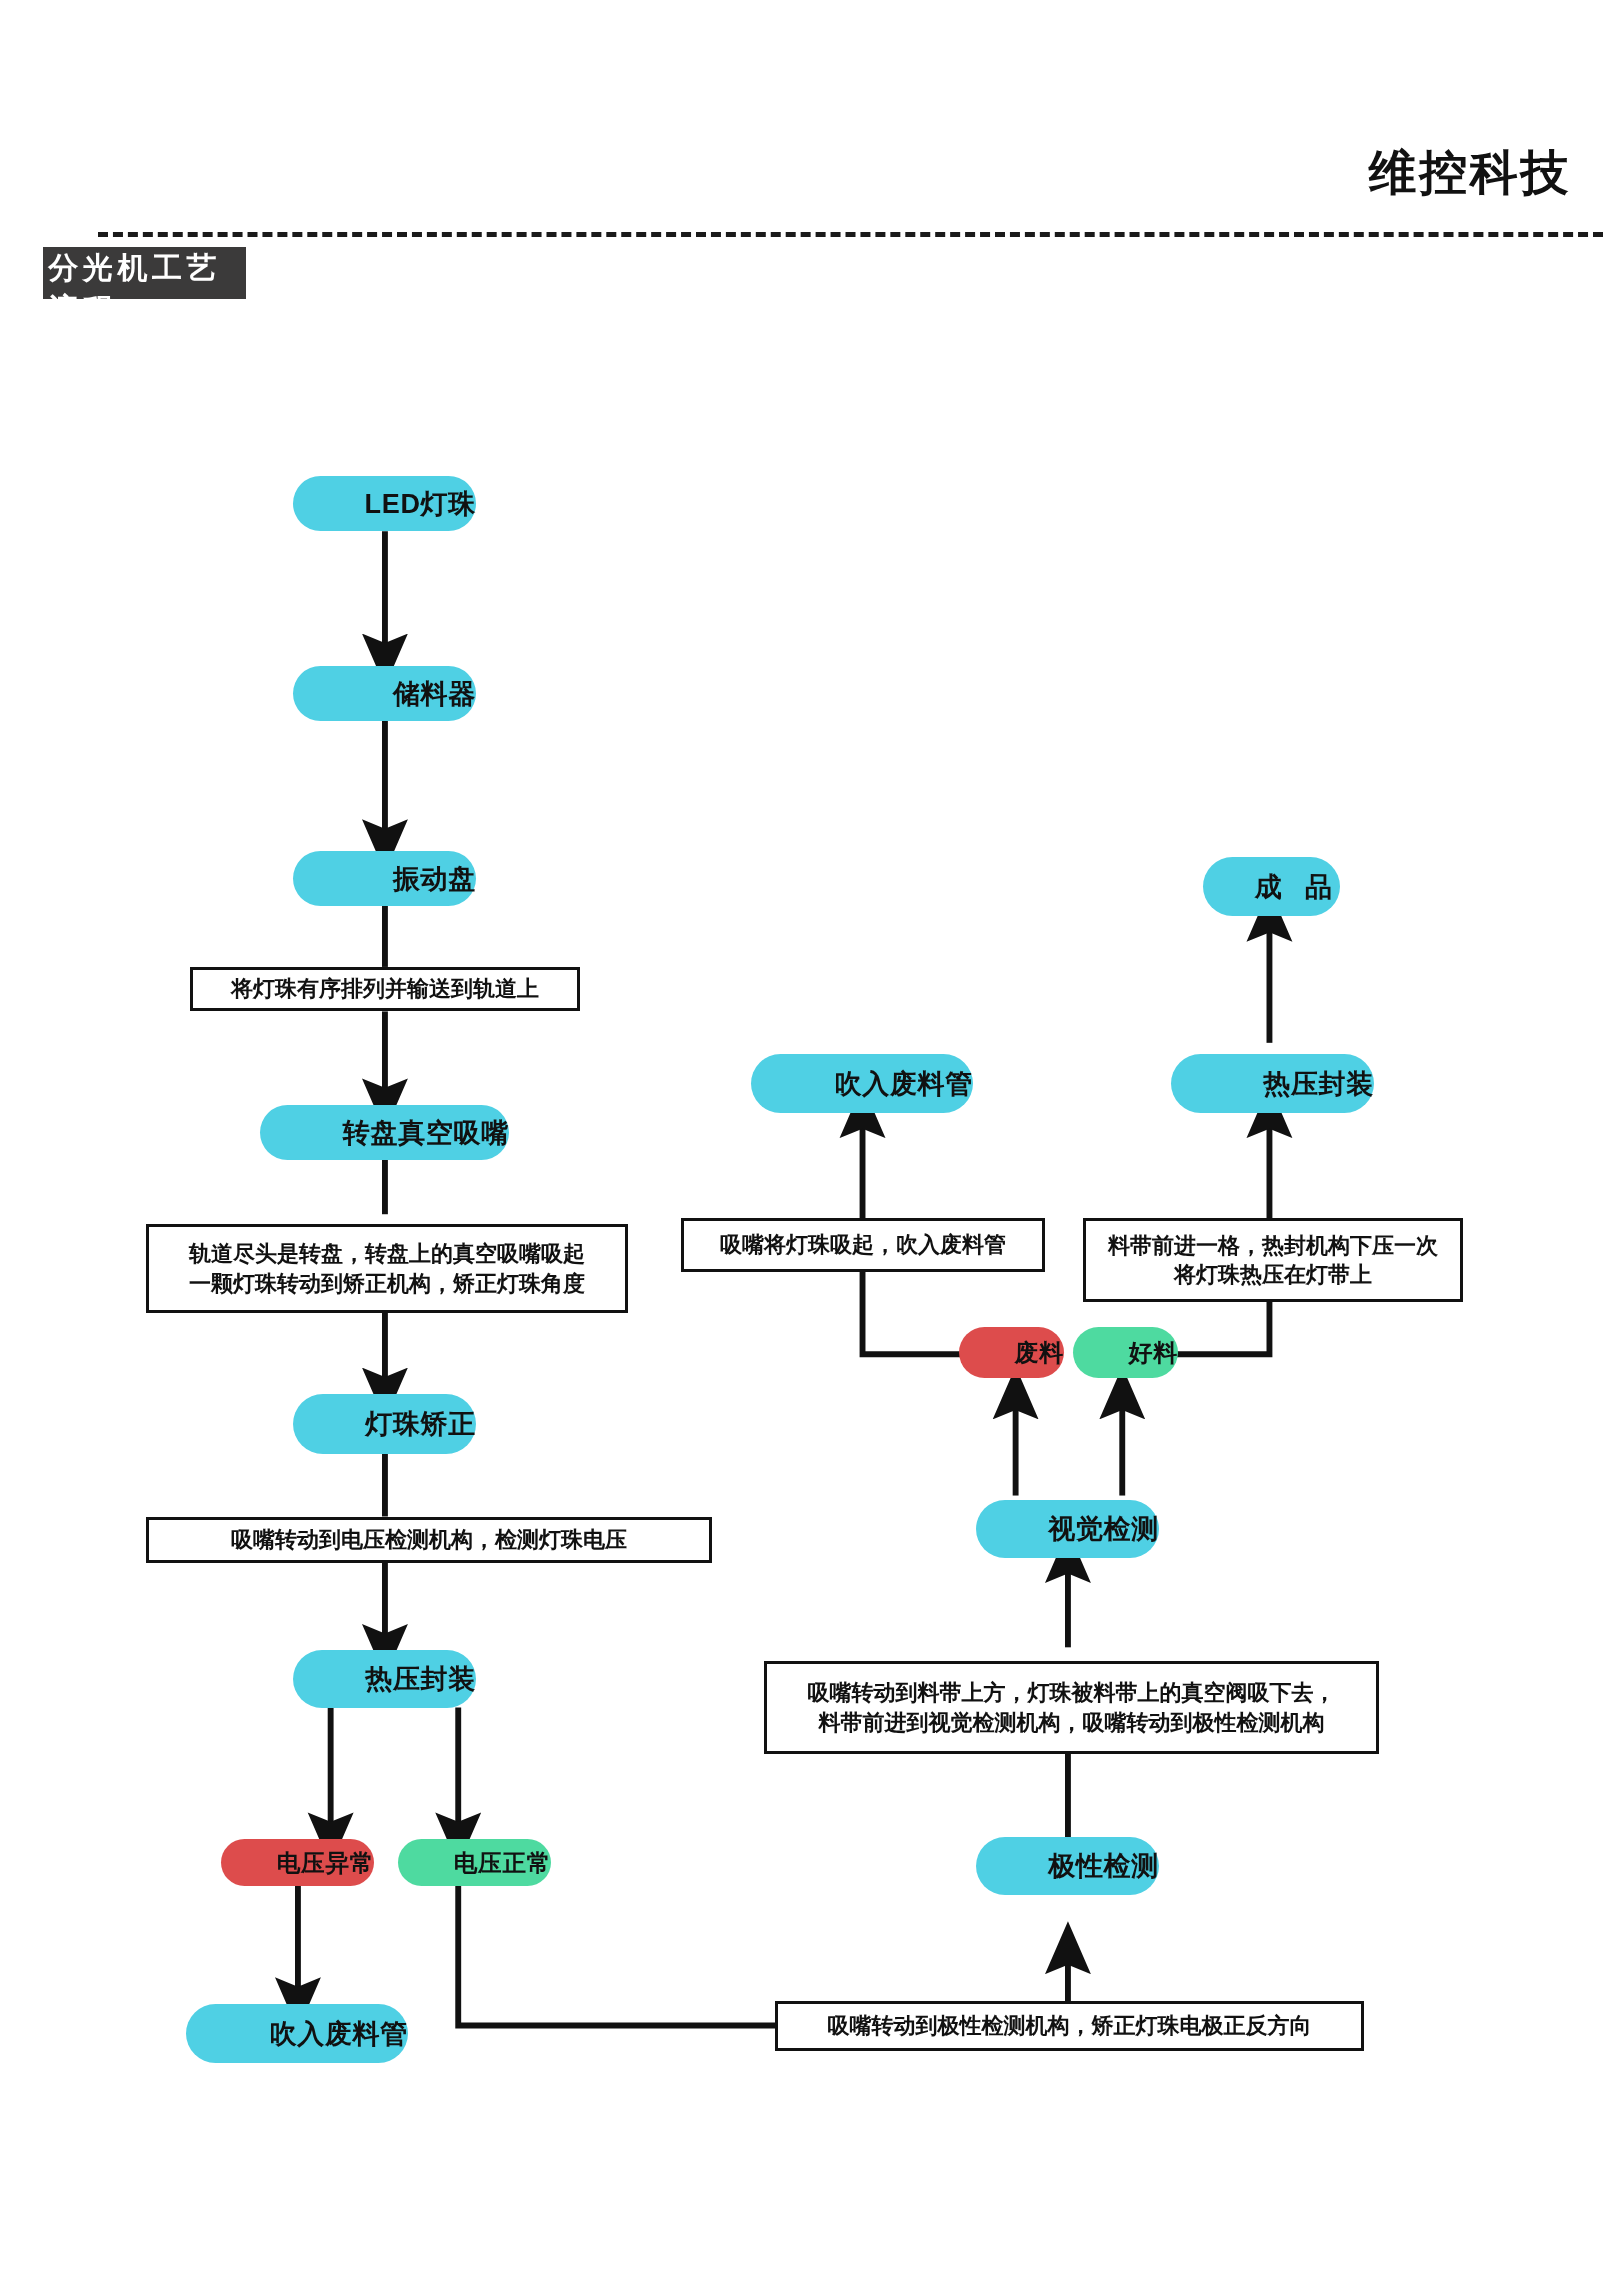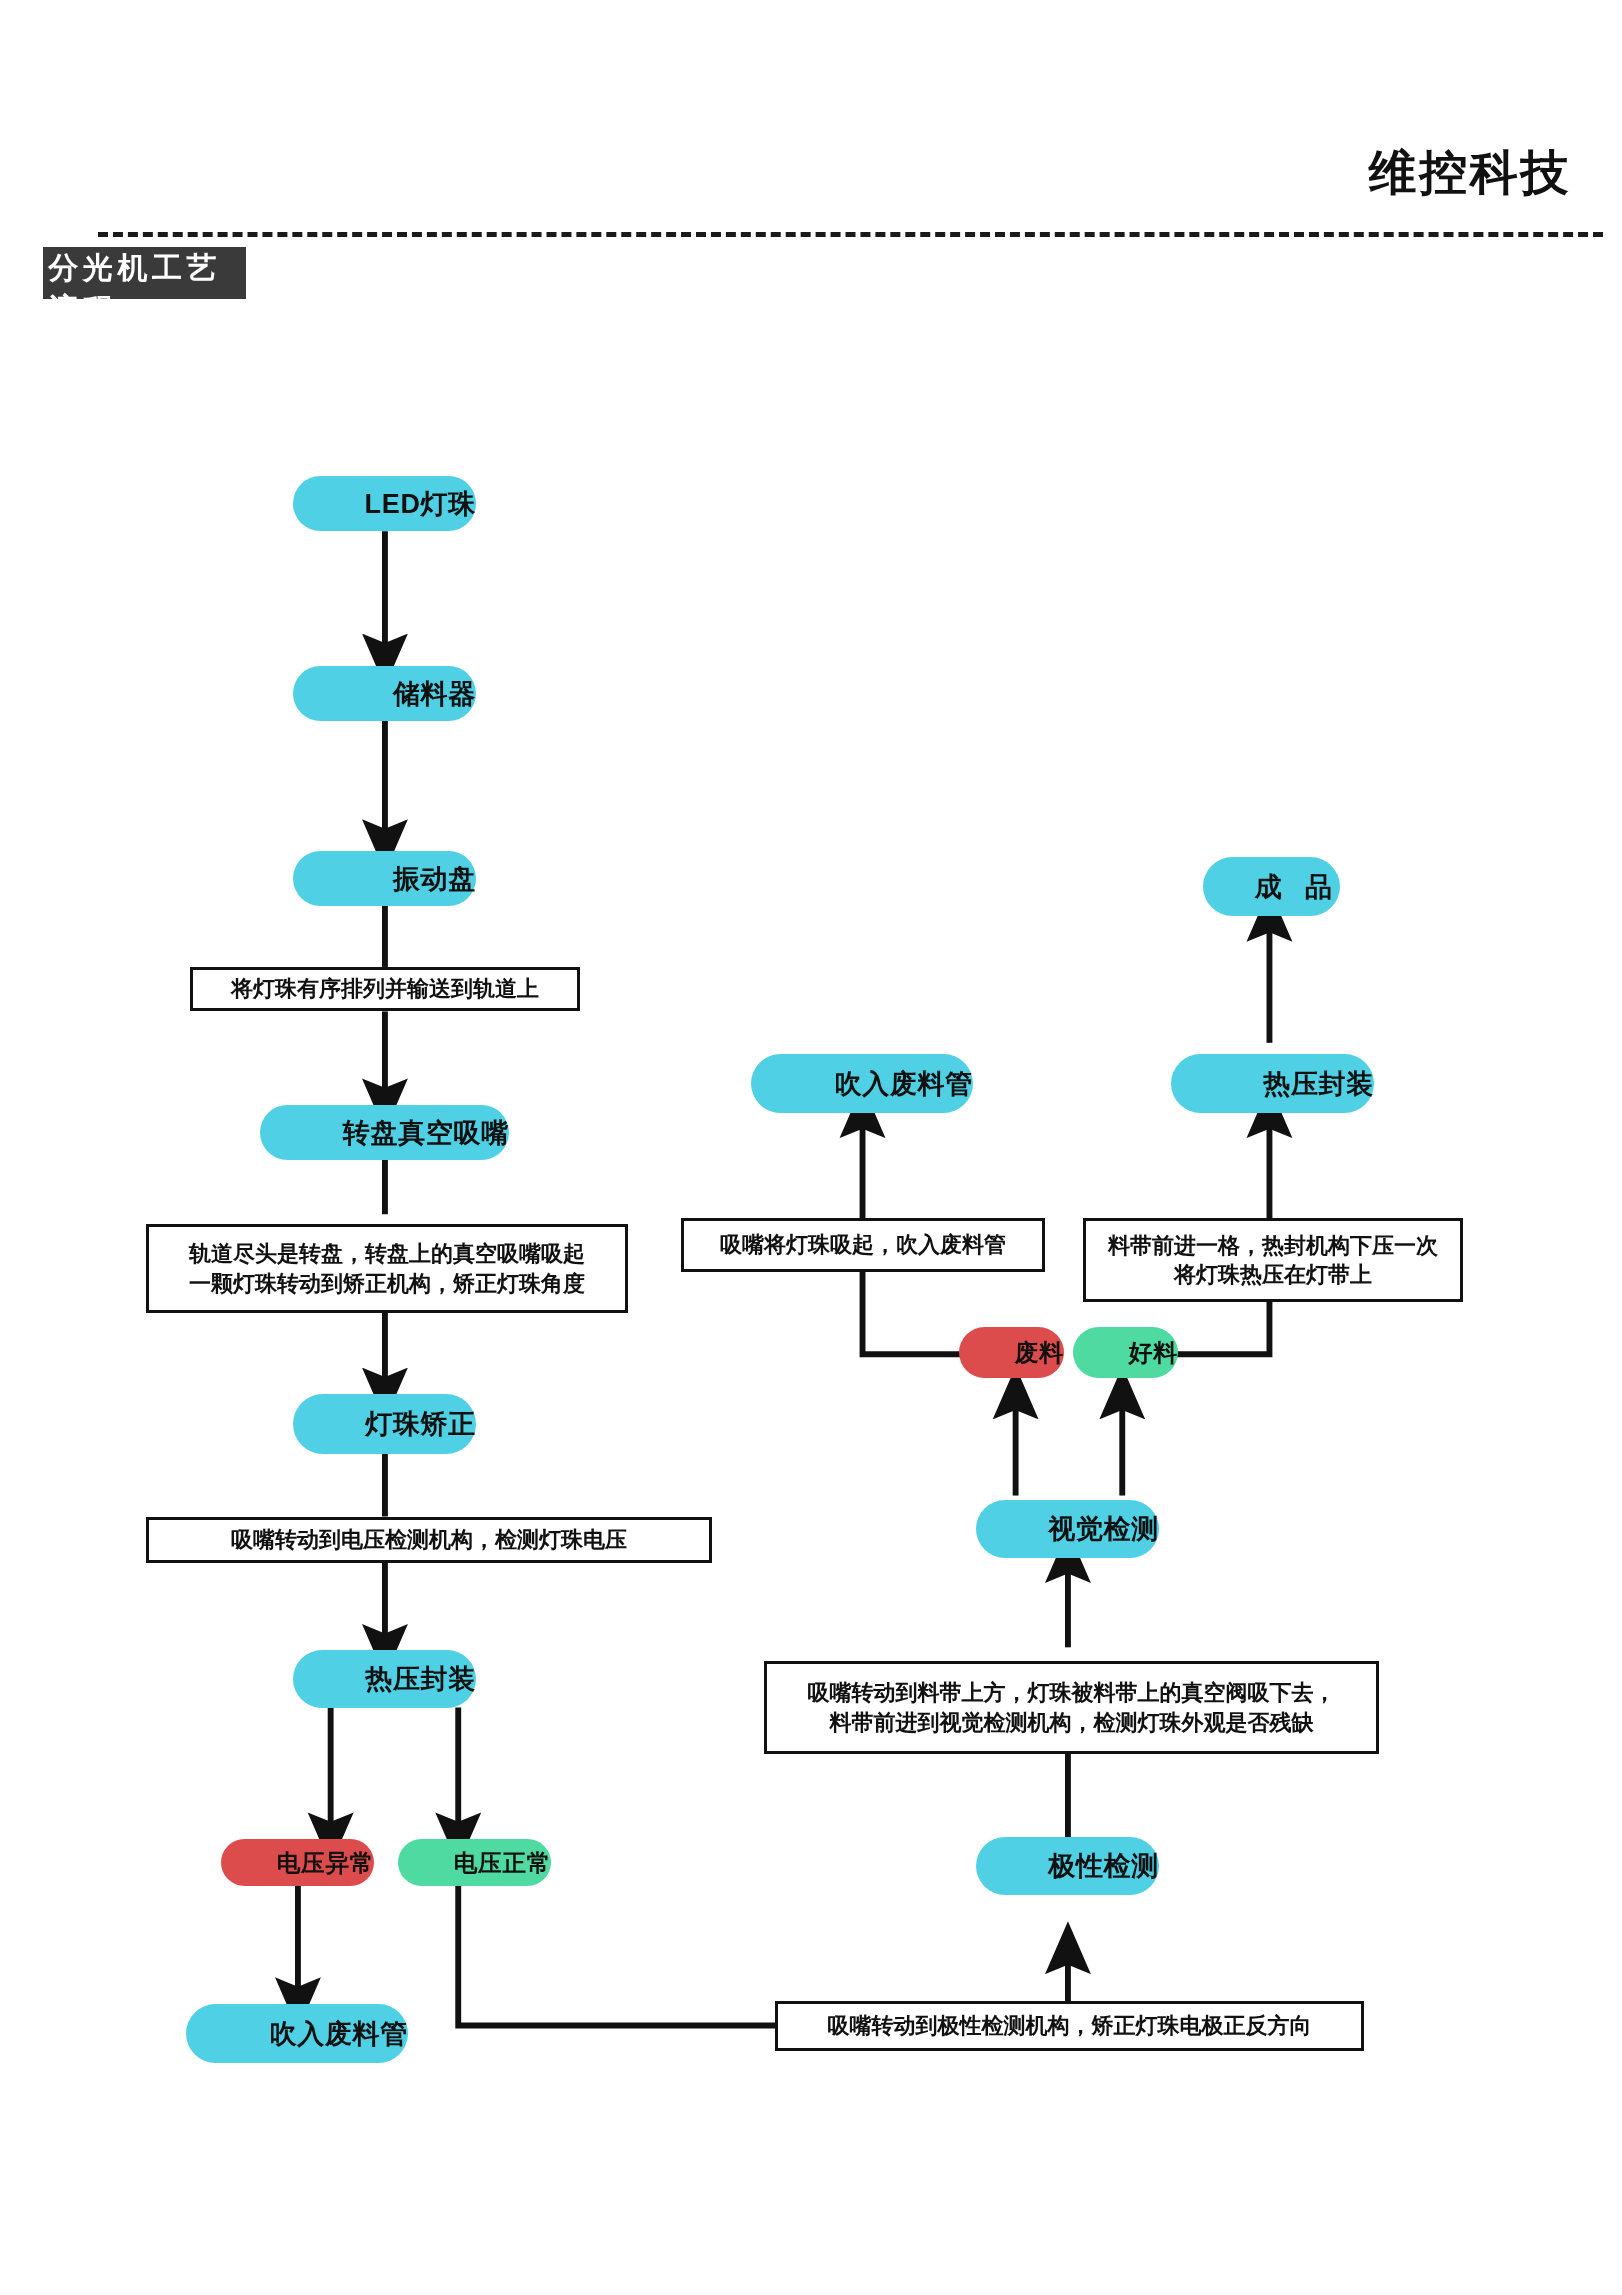--- a/index.html
+++ b/index.html
@@ -174,21 +174,21 @@
   <div class="note" style="left:775px;top:2001px;width:589px;height:50px;">
     <span>吸嘴转动到极性检测机构，矫正灯珠电极正反方向</span>
   </div>
 
   <div class="node cyan" style="left:976px;top:1837px;width:183px;height:58px;">
     <span>极性检测</span>
   </div>
 
   <div class="note" style="left:764px;top:1661px;width:615px;height:93px;flex-direction:column;">
     <span>吸嘴转动到料带上方，灯珠被料带上的真空阀吸下去，</span>
-    <span>料带前进到视觉检测机构，检测灯珠外观是否残缺</span>
+    <span>料带前进到视觉检测机构，吸嘴转动到极性检测机构</span>
   </div>
 
   <div class="node cyan" style="left:976px;top:1500px;width:183px;height:58px;">
     <span>视觉检测</span>
   </div>
 
   <div class="node red" style="left:959px;top:1327px;width:105px;height:51px;font-size:24px;">
     <span>废料</span>
   </div>
 

